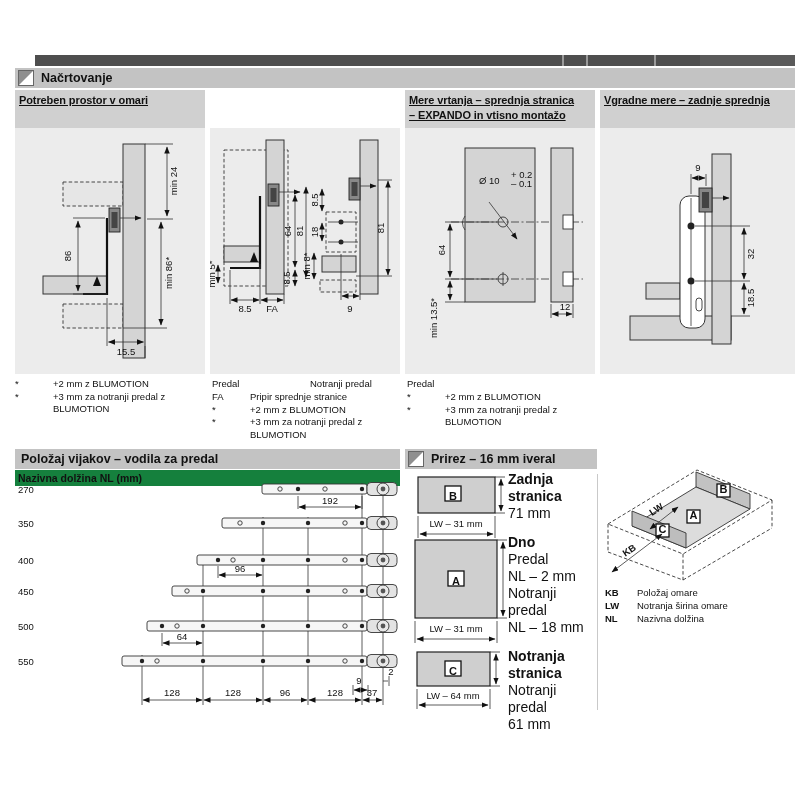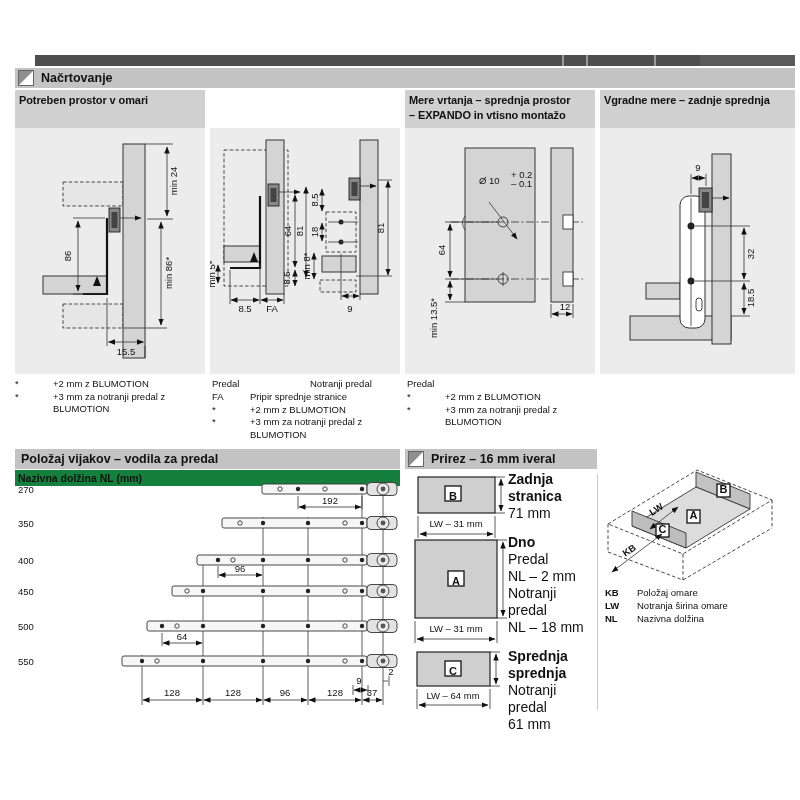--- a/index.html
+++ b/index.html
@@ -10,21 +10,21 @@
   .topbar{left:35px;top:55px;width:760px;height:11px;background:#4e4e4e;}
   .topbar .seg{position:absolute;top:0;height:11px;background:#9a9a9a;width:2px;}
   .topbar .seg2{position:absolute;top:0;height:11px;background:#5a5a5a;}
   
   .sechead{background:#c3c3c3;display:flex;align-items:center;gap:7px;
            font-weight:bold;font-size:12.5px;padding-left:3px;box-sizing:border-box;}
   .icon-split{width:14px;height:14px;background:#fff;border:1px solid #666;position:relative;flex:0 0 auto;}
   .icon-split::before{content:"";position:absolute;left:0;top:0;right:0;bottom:0;
            background:linear-gradient(135deg,#8f8f8f 49%,#fff 51%);}
   .colhead{background:#d0d0d0;font-weight:bold;font-size:11px;line-height:15px;
-           padding:3px 4px;box-sizing:border-box;white-space:pre-line;letter-spacing:-0.1px;}
+           padding:3px 4px;box-sizing:border-box;white-space:pre-line;letter-spacing:-0.1px;text-decoration:underline;}
   .panel{background:#ececec;}
   .subhead{background:#15803d;font-weight:bold;font-size:10.5px;display:flex;align-items:center;
            padding-left:3px;box-sizing:border-box;}
   
   .fnote{font-size:9.5px;line-height:12.5px;}
   .fnrow{display:grid;grid-template-columns:38px 1fr;}
   .fnrow .txt{max-width:140px;}
   .flabel{font-size:9.5px;}
   .plabel{font-size:14px;line-height:17px;width:90px;}
   .plabel .b{font-weight:bold;}
@@ -69,21 +69,21 @@
     <div class="seg" style="left:619px"></div>
     <div class="seg2" style="left:665px;width:95px"></div>
   </div>
 
   <div class="abs sechead" style="left:15px;top:68px;width:780px;height:20px">
     <span class="icon-split"></span>
     <span>Načrtovanje</span>
   </div>
 
   <div class="abs colhead" style="left:15px;top:90px;width:190px;height:38px">Potreben prostor v omari</div>
-  <div class="abs colhead" style="left:405px;top:90px;width:190px;height:38px">Mere vrtanja – sprednja prostor
+  <div class="abs colhead" style="left:405px;top:90px;width:190px;height:38px">Mere vrtanja – sprednja stranica
 – EXPANDO in vtisno montažo</div>
   <div class="abs colhead" style="left:600px;top:90px;width:195px;height:38px">Vgradne mere – zadnje sprednja</div>
 
   <div class="abs panel" style="left:15px;top:128px;width:190px;height:246px">
     <svg viewBox="0 0 190 246" width="190" height="246">
       <g>
         <rect class="dashedf" x="48" y="54" width="60" height="24"></rect>
         <rect class="dashedf" x="48" y="176" width="60" height="24"></rect>
         <rect class="board" x="108" y="16" width="22" height="214"></rect>
         <rect class="board" x="28" y="148" width="64" height="18"></rect>
@@ -438,21 +438,21 @@
     <div>71 mm</div>
   </div>
   <div class="abs plabel" style="left:508px;top:534px">
     <div class="b">Dno</div>
     <div>Predal</div>
     <div>NL – 2 mm</div>
     <div>Notranji predal</div>
     <div>NL – 18 mm</div>
   </div>
   <div class="abs plabel" style="left:508px;top:648px">
-    <div class="b">Sprednja sprednja</div>
+    <div class="b">Notranja stranica</div>
     <div>Notranji predal</div>
     <div>61 mm</div>
   </div>
 
   <div class="abs divider" style="left:597px;top:474px;width:1px;height:236px"></div>
 
   <div class="abs" style="left:600px;top:460px;width:195px;height:124px">
     <svg viewBox="0 0 195 124" width="195" height="124">
       <g>
         <polygon class="dashed" points="8,64 97,10 172,40 83,94"></polygon>

